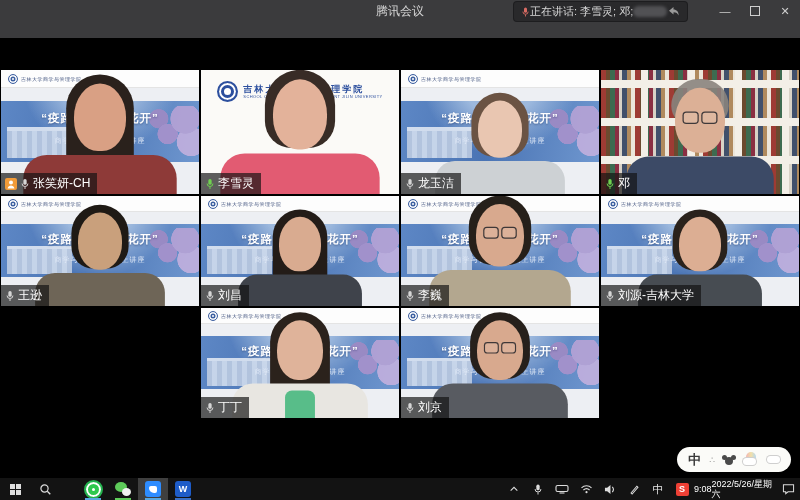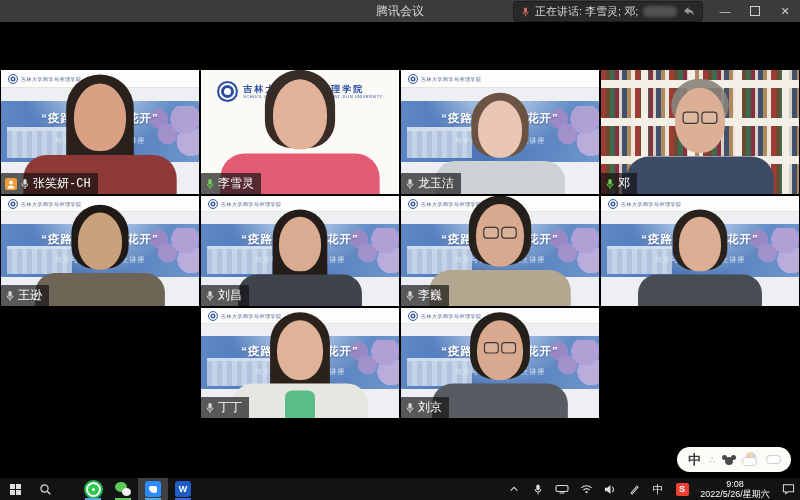--- a/index.html
+++ b/index.html
@@ -1,28 +1,28 @@
 <!DOCTYPE html>
 <html><head>
 <meta charset="utf-8">
 <style>
   html,body{margin:0;padding:0;background:#000;}
   #app{position:relative;width:800px;height:500px;background:#000;overflow:hidden;
        font-family:"Liberation Sans",sans-serif;-webkit-font-smoothing:antialiased;}
 
   
-  .titlebar{position:absolute;top:0;left:0;right:0;height:22px;background:#3b3b3d;z-index:30;}
+  .titlebar{position:absolute;top:0;left:0;right:0;height:38px;background:#3b3b3d;z-index:30;}
   .win-title{position:absolute;left:0;right:0;top:0;height:22px;line-height:22px;text-align:center;
              color:#d6d6d6;font-size:12px;}
   .win-controls{position:absolute;right:0;top:0;height:22px;display:flex;z-index:32;}
   .win-btn{width:30px;height:22px;display:flex;align-items:center;justify-content:center;
            color:#cfcfcf;font-size:11px;cursor:default;}
   .maxbox{width:8px;height:8px;border:1px solid #cfcfcf;display:block;}
   .toast{position:absolute;left:514px;top:2px;height:19px;background:#29292b;border-radius:3px;
-         display:flex;align-items:center;gap:5px;padding:0 7px;z-index:31;box-shadow:0 0 0 1px #1d1d1f;}
+         display:flex;align-items:center;padding:0 7px;z-index:31;box-shadow:0 0 0 1px #1d1d1f;}
   .toast-text{color:#d8d8d8;font-size:11px;white-space:nowrap;}
   .toast-blur{width:34px;height:11px;border-radius:6px;background:#515154;filter:blur(1.5px);}
   .toast svg{display:block;}
 
   
   .main{position:absolute;top:22px;bottom:22px;left:0;right:0;background:#000;}
   .vrow{position:absolute;left:0;right:0;display:flex;gap:2px;justify-content:center;}
   .row1{top:48px;height:124px;}
   .row2{top:174px;height:110px;}
   .row3{top:286px;height:110px;}
@@ -94,21 +94,21 @@
           background:var(--shirt2,transparent);border-radius:6px 6px 0 0;}
   .p-glasses{display:none;position:absolute;top:26px;left:50%;transform:translateX(-50%);width:32px;height:10px;}
   .person.glasses .p-glasses{display:block;}
   .p-glasses::before,.p-glasses::after{content:"";position:absolute;top:0;width:11px;height:8px;
       border:1.5px solid rgba(35,35,40,.85);border-radius:3px;background:rgba(255,255,255,.1);}
   .p-glasses::before{left:2px;} .p-glasses::after{right:2px;}
 
   
   .nlabel{position:absolute;left:0;bottom:0;display:flex;align-items:center;gap:3px;
           background:rgba(18,18,18,.68);padding:2px 7px 2px 4px;max-width:96%;z-index:5;}
-  .nlabel .pname{color:#fff;font-size:12px;white-space:nowrap;overflow:hidden;font-family:Liberation Mono, monospace;}
+  .nlabel .pname{color:#fff;font-size:12px;white-space:nowrap;overflow:hidden;}
   .mic{display:block;flex:0 0 auto;}
   .mic-on{color:#6fd14f;} .mic-off{color:#d6d6d6;}
   .host-badge{display:flex;flex:0 0 auto;}
 
   
   .ime{position:absolute;right:9px;bottom:28px;height:25px;background:#fbfbf8;border-radius:13px;
        display:flex;align-items:center;gap:8px;padding:0 11px;box-shadow:0 1px 4px rgba(0,0,0,.6);z-index:40;}
   .ime-lang{font-size:13px;color:#3a3a3a;font-weight:bold;}
   .ime-dots{color:#9a9a9a;font-size:9px;}
   .mickey{position:relative;width:12px;height:10px;}
@@ -136,21 +136,21 @@
   .wechat::before{content:"";position:absolute;left:0;top:0;width:12px;height:10px;border-radius:50%;background:#5ecb5a;}
   .wechat::after{content:"";position:absolute;right:0;bottom:0;width:9px;height:8px;border-radius:50%;background:#f2f2f2;}
   .meetic{background:#2d8cff;}
   .meetic::before{content:"";width:8px;height:7px;background:#fff;border-radius:2px 2px 2px 5px;}
   .wordic{background:#1e5cc8;color:#fff;font-size:9px;font-weight:bold;}
   .tray{margin-left:auto;display:flex;align-items:center;height:100%;}
   .tray .tb-btn{width:24px;}
   .tray-lang{color:#e8e8e8;font-size:11px;}
   .sogou{width:13px;height:13px;border-radius:2px;background:#ee4035;color:#fff;font-size:9px;font-weight:bold;
          display:flex;align-items:center;justify-content:center;}
-  .clock{width:82px;height:100%;display:flex;flex-direction:column;align-items:center;justify-content:center;
+  .clock{width:82px;height:100%;display:flex;flex-direction:row;align-items:center;justify-content:center;
          color:#fff;font-size:9px;line-height:10px;flex:0 0 auto;}
   .tray svg{display:block;}
 </style>
 </head>
 <body>
 
 <div id="app">
 
   <div class="titlebar">
     <div class="win-title">腾讯会议</div>
@@ -415,20 +415,29 @@
         <div class="vbg-sub">商学与管理学院 线上讲座</div>
       </div>
     </div>
           </div>
     <div class="person style-short" style="--skin: #dcae93; --hair: #2a221c; --shirt: #474c52; --ps: 1.05;">
       <div class="p-hair"></div>
       <div class="p-head"></div>
 
       <div class="p-body"></div>
       <div class="p-inner"></div>
+    </div>
+    <div class="nlabel">
+
+      <svg class="mic mic-off" width="10" height="12" viewBox="0 0 12 14">
+        <rect x="4" y="1" width="4" height="7" rx="2" fill="currentColor"></rect>
+        <path d="M2.5 6.5a3.5 3.5 0 0 0 7 0" fill="none" stroke="currentColor" stroke-width="1.2"></path>
+        <line x1="6" y1="10.5" x2="6" y2="13" stroke="currentColor" stroke-width="1.2"></line>
+      </svg>
+      <span class="pname">刘源-吉林大学</span>
     </div>
   </div>
 </div>
     <div class="vrow row3" id="row3">
   <div class="tile">
     <div class="tilebg">
     <div class="vbg">
       <div class="vbg-header">
         <span class="vbg-dot"></span>
         <span class="vbg-school">吉林大学商学与管理学院</span>

